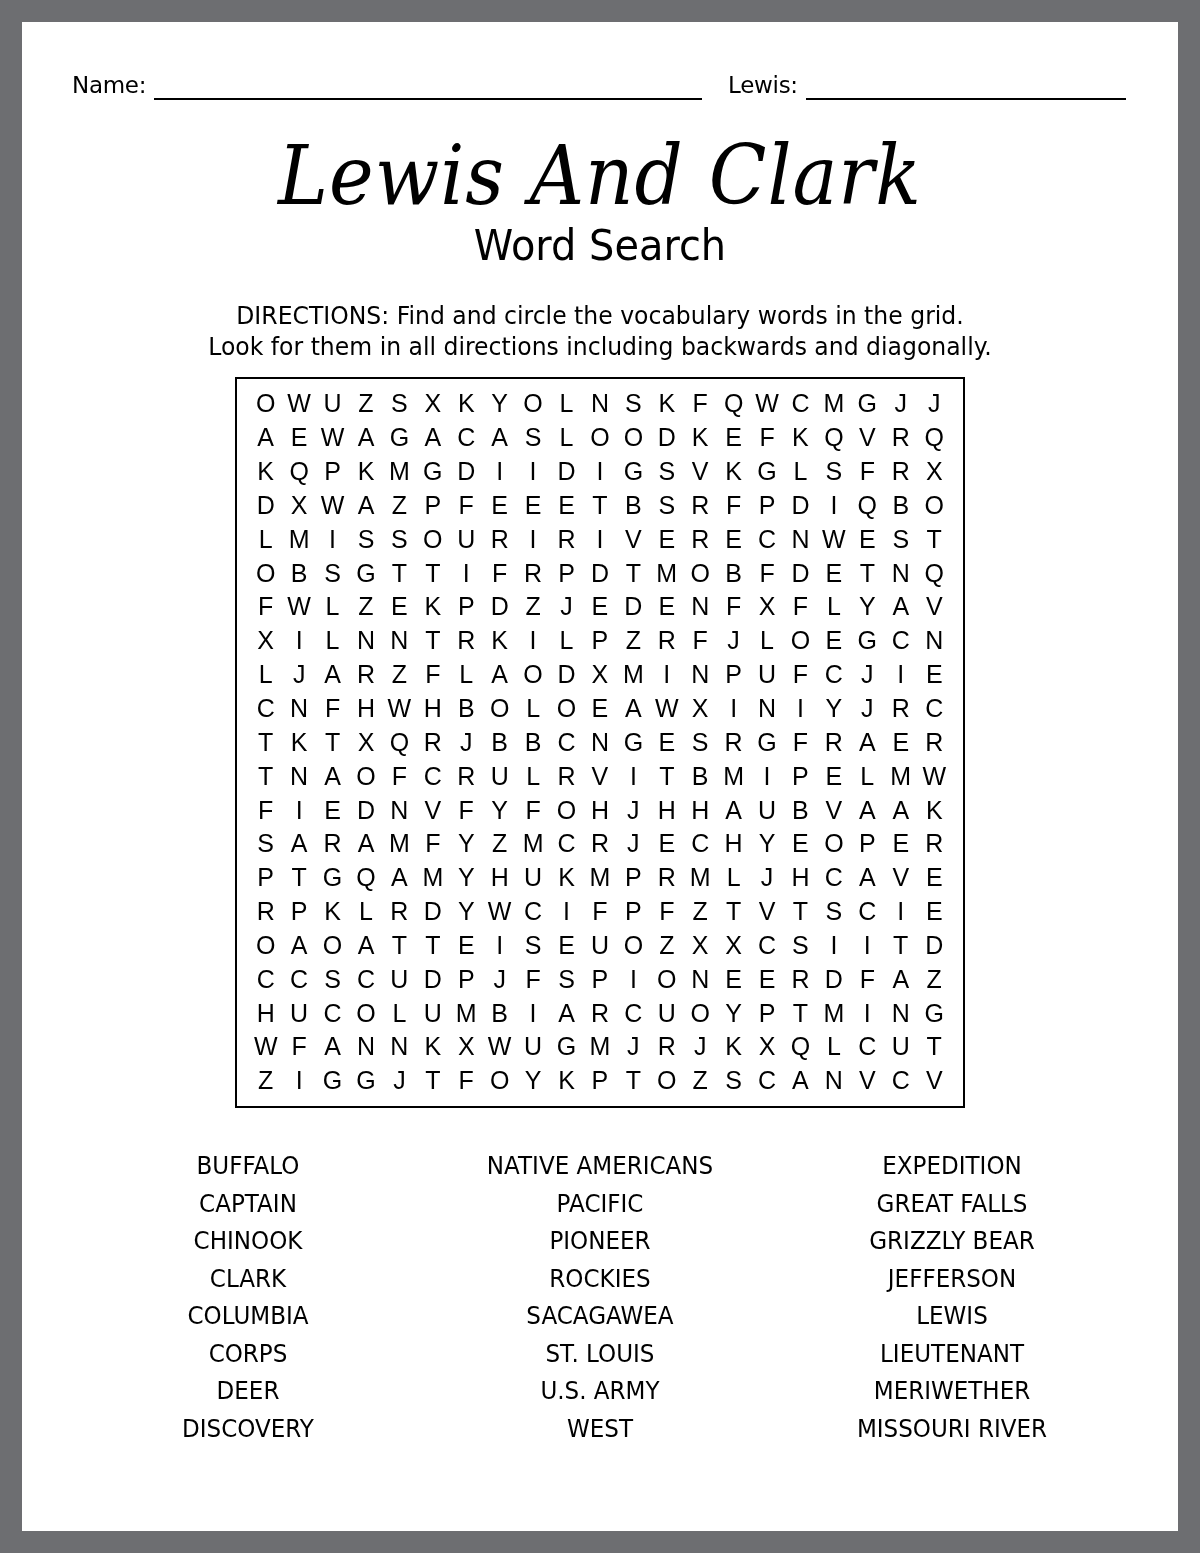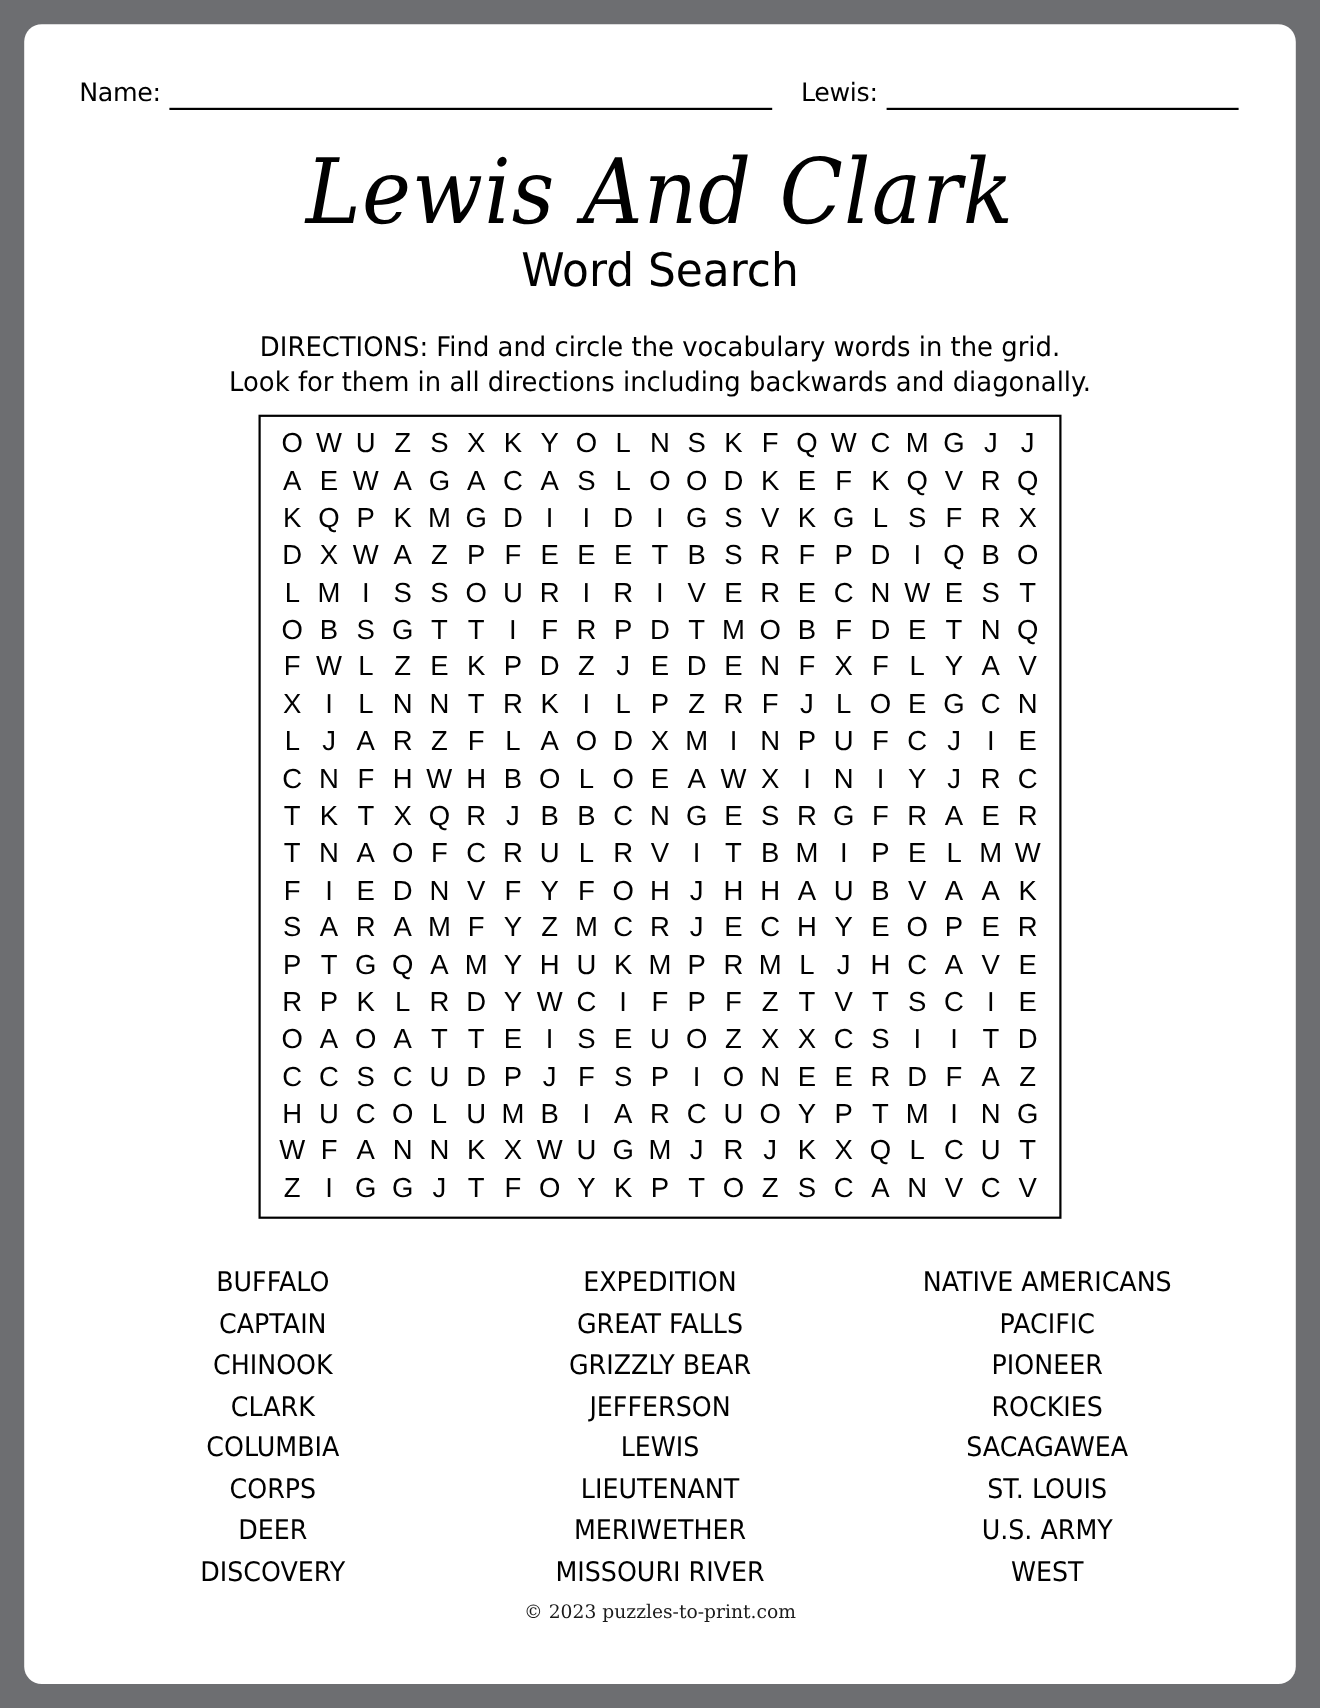--- a/index.html
+++ b/index.html
@@ -14,21 +14,20 @@
     overflow: hidden;
   }
   .page {
     position: absolute;
     left: 22px;
     top: 22px;
     width: 1156px;
     height: 1509px;
     background: #ffffff;
     box-sizing: border-box;
-    border-radius: 16px;
   }
 
   
   .namedate {
     position: absolute;
     left: 50px;
     top: 50px;
     width: 1056px;
     display: flex;
     align-items: flex-end;
@@ -670,36 +669,35 @@
         <div class="wl-item">BUFFALO</div>
         <div class="wl-item">CAPTAIN</div>
         <div class="wl-item">CHINOOK</div>
         <div class="wl-item">CLARK</div>
         <div class="wl-item">COLUMBIA</div>
         <div class="wl-item">CORPS</div>
         <div class="wl-item">DEER</div>
         <div class="wl-item">DISCOVERY</div>
       </div>
     <div class="wl-col">
+        <div class="wl-item">NATIVE AMERICANS</div>
+        <div class="wl-item">PACIFIC</div>
+        <div class="wl-item">PIONEER</div>
+        <div class="wl-item">ROCKIES</div>
+        <div class="wl-item">SACAGAWEA</div>
+        <div class="wl-item">ST. LOUIS</div>
+        <div class="wl-item">U.S. ARMY</div>
+        <div class="wl-item">WEST</div>
+      </div>
+    <div class="wl-col">
         <div class="wl-item">EXPEDITION</div>
         <div class="wl-item">GREAT FALLS</div>
         <div class="wl-item">GRIZZLY BEAR</div>
         <div class="wl-item">JEFFERSON</div>
         <div class="wl-item">LEWIS</div>
         <div class="wl-item">LIEUTENANT</div>
         <div class="wl-item">MERIWETHER</div>
         <div class="wl-item">MISSOURI RIVER</div>
       </div>
-    <div class="wl-col">
-        <div class="wl-item">NATIVE AMERICANS</div>
-        <div class="wl-item">PACIFIC</div>
-        <div class="wl-item">PIONEER</div>
-        <div class="wl-item">ROCKIES</div>
-        <div class="wl-item">SACAGAWEA</div>
-        <div class="wl-item">ST. LOUIS</div>
-        <div class="wl-item">U.S. ARMY</div>
-        <div class="wl-item">WEST</div>
-      </div>
   </div>
 
-  <div class="footer">© 2023 puzzles-to-print.com</div>
 
 </div>
 
 </body></html>

